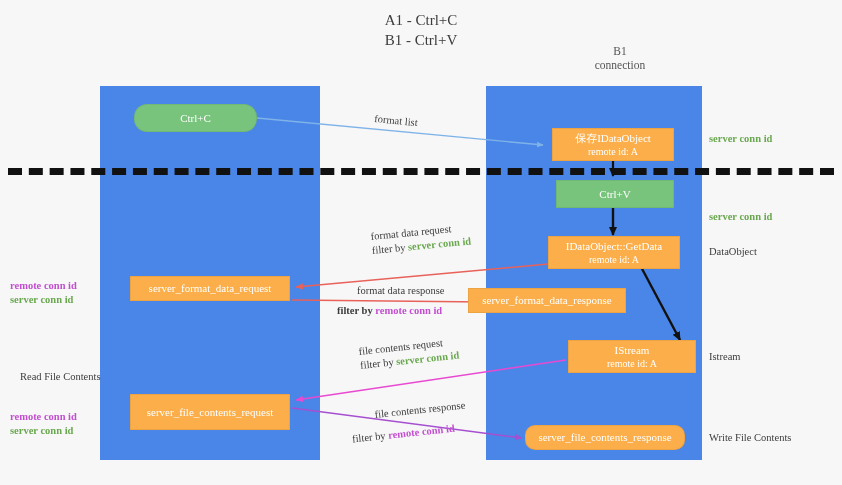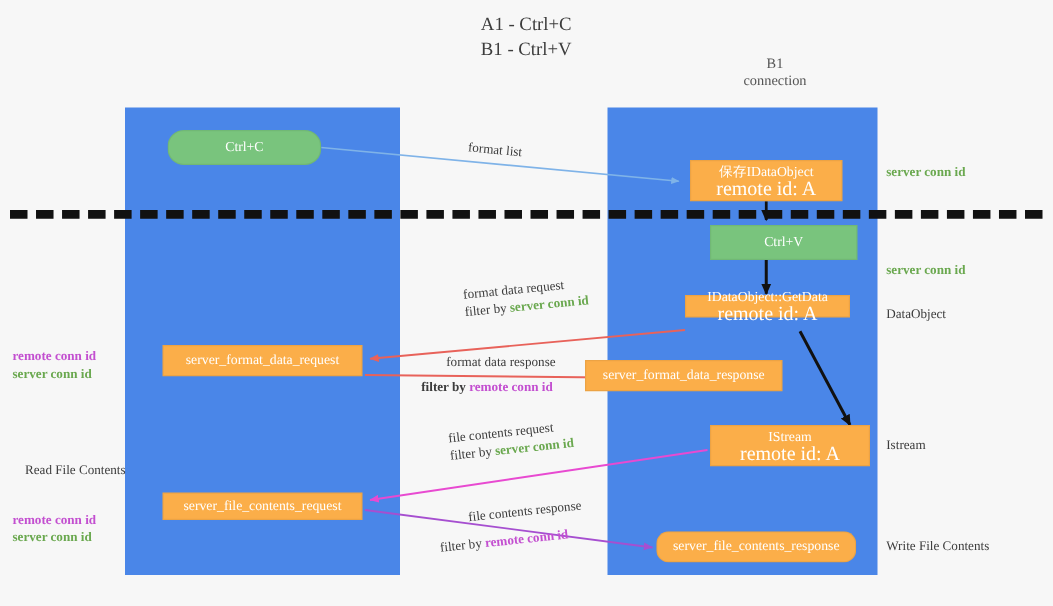--- a/index.html
+++ b/index.html
@@ -39,21 +39,21 @@
     display:flex;flex-direction:column;
     align-items:center;justify-content:center;
     color:#ffffff;
     font-size:11px;line-height:13px;
     text-align:center;
     border:1px solid rgba(0,0,0,.06);
     z-index:4;
   }
   .node.green{background:#79c47d;}
   .node.orange{background:#fbae49;}
-  .node .l2{font-size:16px;}
+  .node .l2{font-size:10px;}
 
   
   .ann{
     position:absolute;
     font-size:10.5px;line-height:14px;
     color:#3c3c3c;
     white-space:nowrap;
     z-index:5;
   }
   .ann.rot{transform-origin:left top;}
@@ -133,43 +133,43 @@
 
   <div class="node green" style="left:134px;top:104px;width:123px;height:28px;border-radius:13px;">
     <div>Ctrl+C</div>
   </div>
 
   <div class="node orange" style="left:552px;top:128px;width:122px;height:33px;">
     <div>保存IDataObject</div>
     <div class="l2">remote id: A</div>
   </div>
 
-  <div class="node green" style="left:568px;top:180px;width:118px;height:28px;">
+  <div class="node green" style="left:556px;top:180px;width:118px;height:28px;">
     <div>Ctrl+V</div>
   </div>
 
-  <div class="node orange" style="left:548px;top:236px;width:132px;height:18px;">
+  <div class="node orange" style="left:548px;top:236px;width:132px;height:33px;">
     <div>IDataObject::GetData</div>
     <div class="l2">remote id: A</div>
   </div>
 
   <div class="node orange" style="left:130px;top:276px;width:160px;height:25px;">
     <div>server_format_data_request</div>
   </div>
 
   <div class="node orange" style="left:468px;top:288px;width:158px;height:25px;">
     <div>server_format_data_response</div>
   </div>
 
   <div class="node orange" style="left:568px;top:340px;width:128px;height:33px;">
     <div>IStream</div>
     <div class="l2">remote id: A</div>
   </div>
 
-  <div class="node orange" style="left:130px;top:394px;width:160px;height:22px;">
+  <div class="node orange" style="left:130px;top:394px;width:160px;height:36px;">
     <div>server_file_contents_request</div>
   </div>
 
   <div class="node orange" style="left:525px;top:425px;width:160px;height:25px;border-radius:10px;">
     <div>server_file_contents_response</div>
   </div>
 
   <div class="ann rot" style="left:375px;top:112px;transform:rotate(5.5deg);">format list</div>
 
   <div class="ann rot" style="left:370px;top:230px;transform:rotate(-5.5deg);">

